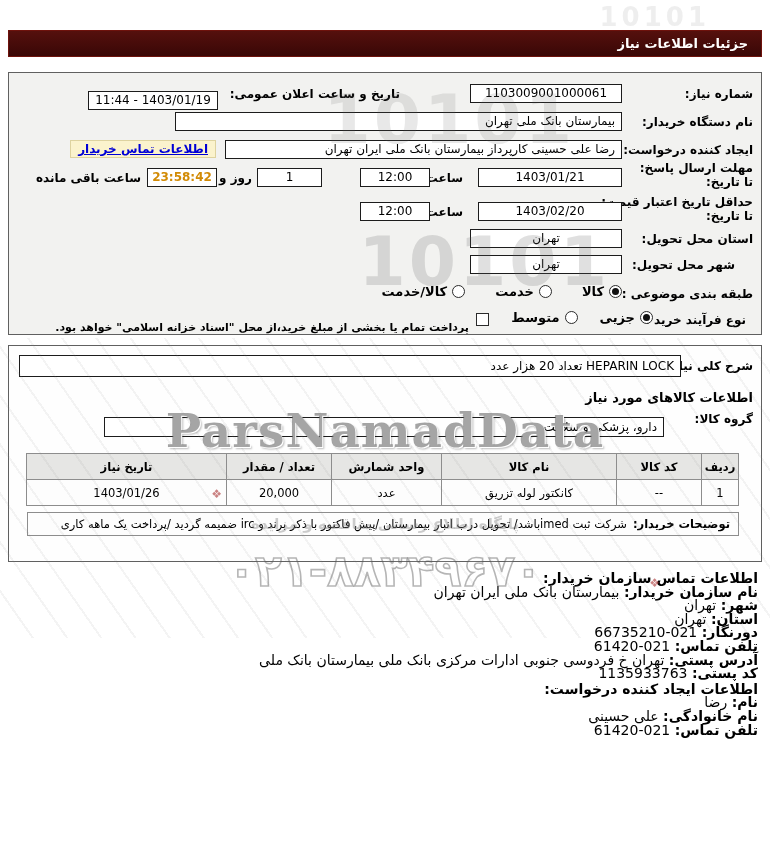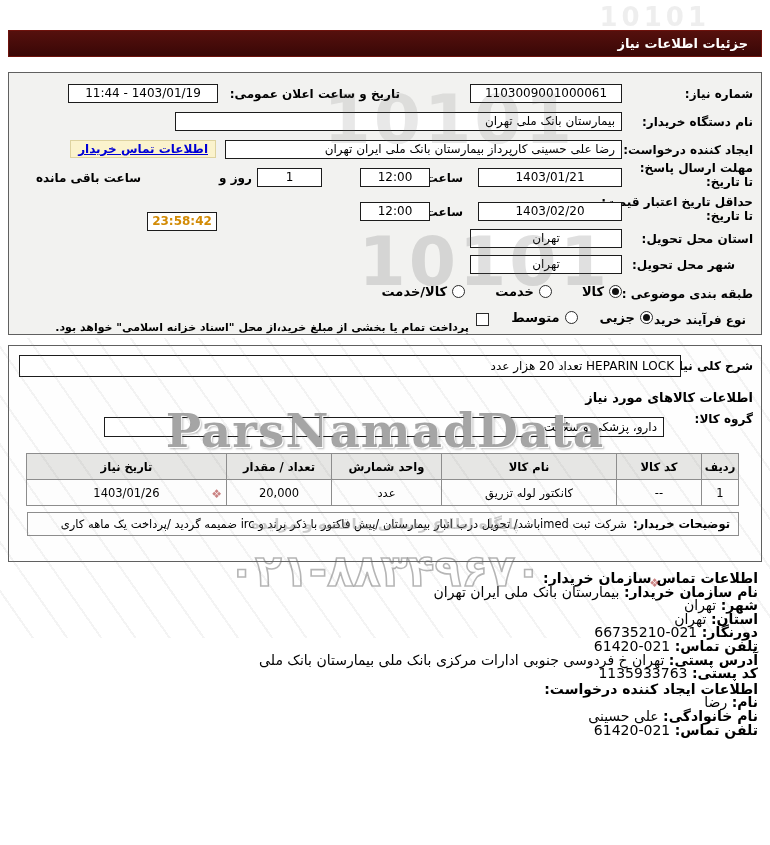--- a/index.html
+++ b/index.html
@@ -18,21 +18,21 @@
   .box1{position:absolute;top:72px;left:8px;right:8px;height:261px;background:#f2f2f0;border:1px solid #606060;}
   .box2{position:absolute;top:345px;left:8px;right:8px;height:215px;background:#fefefe;border:1px solid #606060;}
   .lbl{position:absolute;font-weight:bold;font-size:12px;white-space:nowrap;}
   .lbl2{position:absolute;font-weight:bold;font-size:12px;text-align:right;line-height:14px;white-space:nowrap;}
   .lbl2 span{display:block;}
   .fld{
     position:absolute;height:19px;box-sizing:border-box;background:#fff;border:1px solid #1c1c1c;
     font-size:12px;line-height:16px;text-align:center;white-space:nowrap;overflow:hidden;
   }
   .fld.rt{text-align:right;padding:0 6px;}
-  .timer{color:#d28b06;font-weight:bold;margin-top:44px;}
+  .timer{color:#d28b06;font-weight:bold;}
   .link{
     position:absolute;color:#0000d6;text-decoration:underline;font-size:12px;font-weight:bold;
     background:#fbf3cd;border:1px solid #ded3a0;padding:1px 7px;cursor:pointer;white-space:nowrap;
   }
   .rgroup{position:absolute;display:flex;align-items:center;}
   .ritem{display:flex;align-items:center;gap:5px;font-weight:bold;font-size:13px;white-space:nowrap;}
   .radio{width:13px;height:13px;border:1px solid #2b2b2b;border-radius:50%;background:#fff;display:inline-block;position:relative;flex:none;box-sizing:border-box;}
   .radio.on::after{content:"";position:absolute;inset:2px;background:#111;border-radius:50%;}
   .chk{position:absolute;width:13px;height:13px;border:1px solid #2b2b2b;background:#fff;box-sizing:border-box;}
   .note{position:absolute;font-size:11px;font-weight:bold;text-align:right;margin-top:7px;}
@@ -89,21 +89,21 @@
 
 <div class="titlebar">
   <span>جزئیات اطلاعات نیاز</span>
 </div>
 
 <div class="box1">
 
   <div class="lbl" style="right:8px;top:14px;">شماره نیاز:</div>
   <div class="fld" style="right:139px;width:152px;top:11px;">1103009001000061</div>
   <div class="lbl" style="right:361px;top:14px;">تاریخ و ساعت اعلان عمومی:</div>
-  <div class="fld" style="right:543px;width:150px;top:11px;">1403/01/19 - 11:44</div>
+  <div class="fld" style="right:543px;width:130px;top:18px;">1403/01/19 - 11:44</div>
 
   <div class="lbl" style="right:8px;top:42px;">نام دستگاه خریدار:</div>
   <div class="fld rt" style="right:139px;width:447px;top:39px;">بیمارستان بانک ملی تهران</div>
 
   <div class="lbl" style="right:8px;top:70px;">ایجاد کننده درخواست:</div>
   <div class="fld rt" style="right:139px;width:397px;top:67px;">رضا علی حسینی کارپرداز بیمارستان بانک ملی ایران تهران</div>
   <div class="link" style="right:545px;top:67px;">اطلاعات تماس خریدار</div>
 
   <div class="lbl2" style="right:8px;top:88px;">
     <span>مهلت ارسال پاسخ:</span>

